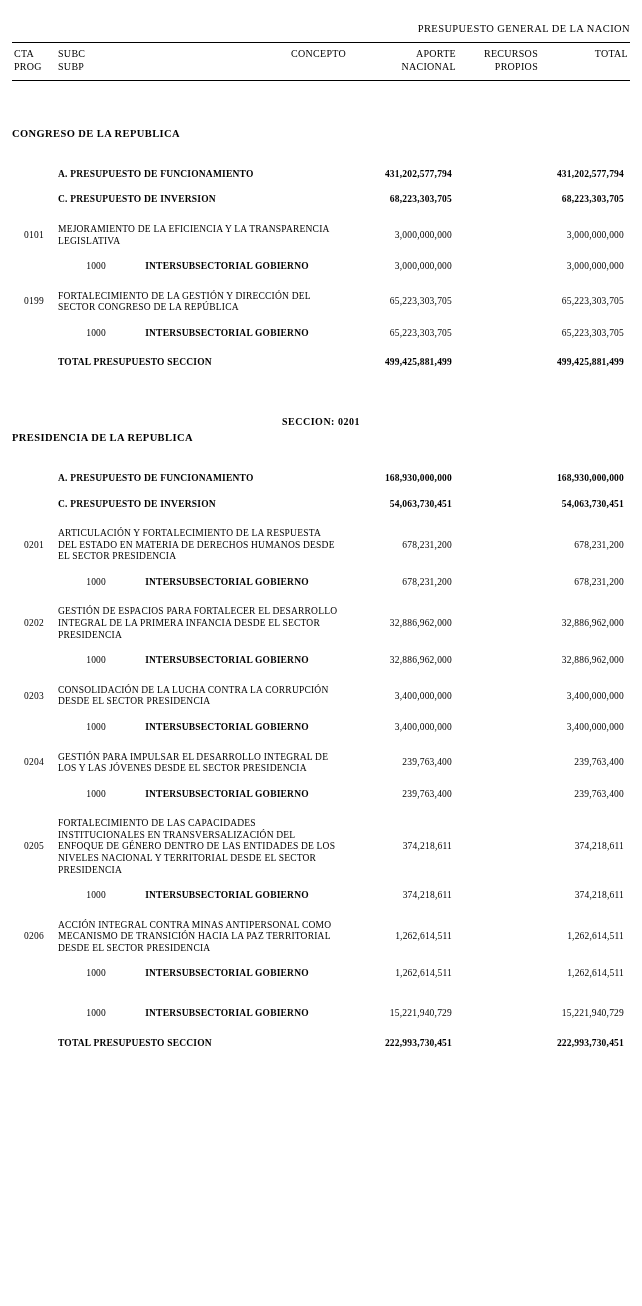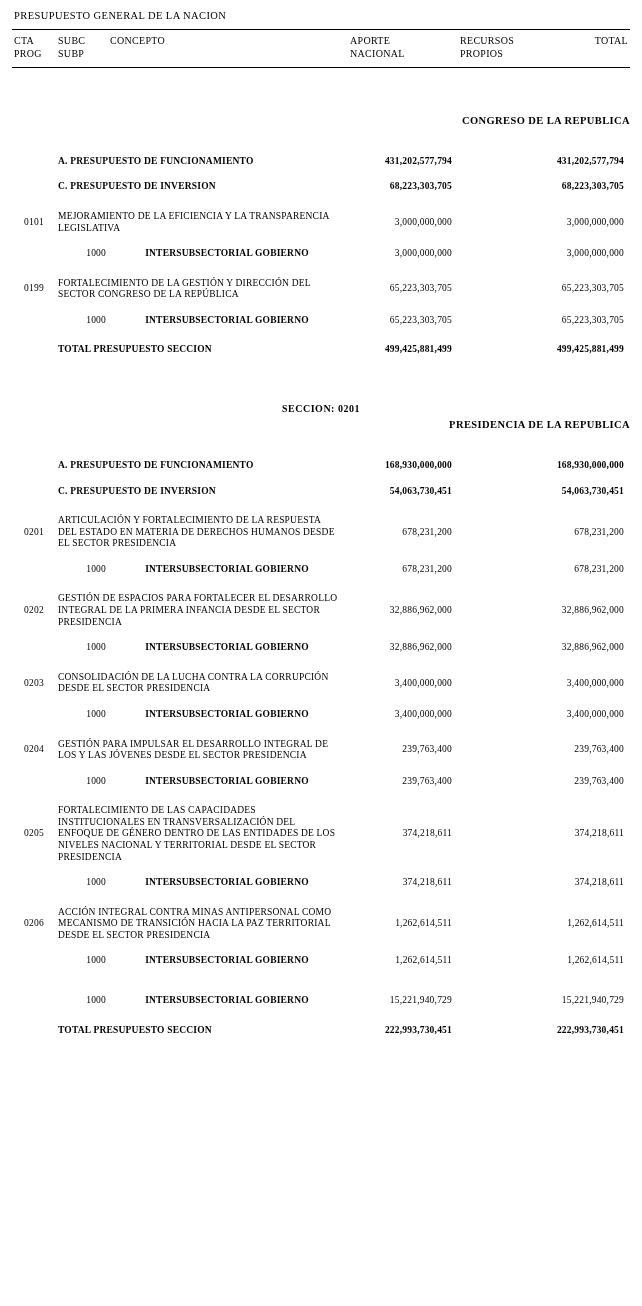--- a/index.html
+++ b/index.html
@@ -15,21 +15,22 @@
   }
   .page {
     width: 642px;
     box-sizing: border-box;
     padding: 10px 12px 0 12px;
   }
   .doc-title {
     font-family: "Liberation Serif", serif;
     font-size: 10.5px;
     letter-spacing: 0.4px;
-    margin: 0 0 8px 2px;
+    margin: 13px 0 8px 2px;
+    text-align: right;
   }
   table.budget {
     width: 100%;
     border-collapse: collapse;
     table-layout: fixed;
   }
   table.budget col.c-cta    { width: 44px; }
   table.budget col.c-subc   { width: 52px; }
   table.budget col.c-concepto { width: 240px; }
   table.budget col.c-aporte { width: 110px; }
@@ -39,21 +40,21 @@
   thead th {
     font-size: 10px;
     font-weight: normal;
     font-family: Liberation Serif, serif;
     letter-spacing: 0.3px;
     padding: 5px 2px 7px 2px;
     vertical-align: top;
     line-height: 1.25;
   }
   th.left { text-align: left; }
-  th.center { text-align: left; }
+  th.center { text-align: right; }
   th.right { text-align: right; }
 
   .hdr-top-border td {
     border-top: 1.2px solid #000;
     height: 0;
     padding: 0;
   }
   .hdr-bottom-border td {
     border-bottom: 1.2px solid #000;
     height: 0;
@@ -97,21 +98,21 @@
   .spacer-xs td { height: 6px; }
 
   .section-head td {
     text-align: center;
     font-weight: bold;
     font-size: 10px;
     letter-spacing: 0.5px;
     padding: 1px 0;
   }
   .section-name td {
-    text-align: right;
+    text-align: left;
     font-weight: bold;
     font-size: 10.5px;
     letter-spacing: 0.4px;
     padding: 3px 0 2px 0;
   }
   .bold td { font-weight: bold; }
   .grp-label {
     font-weight: bold;
     letter-spacing: 0.2px;
   }

